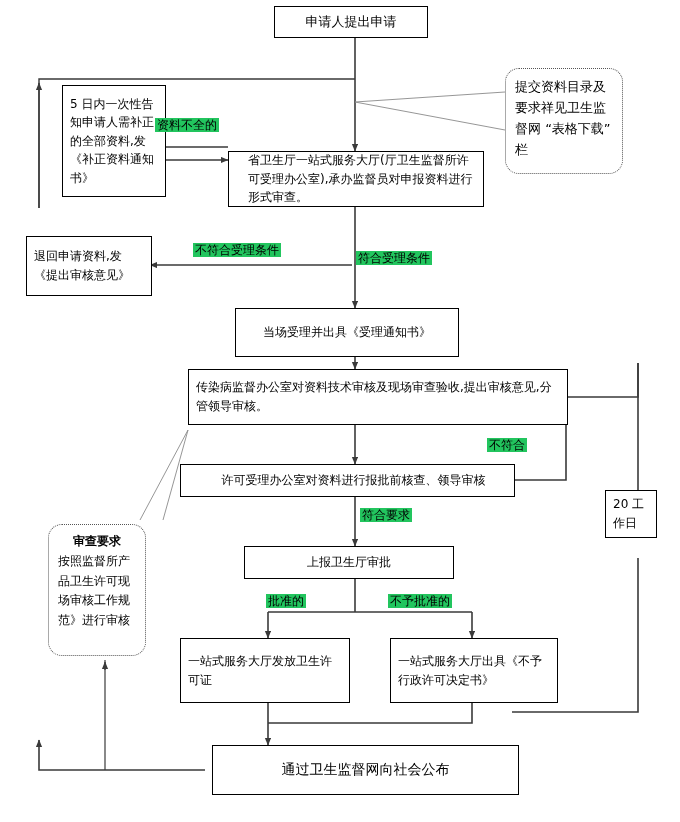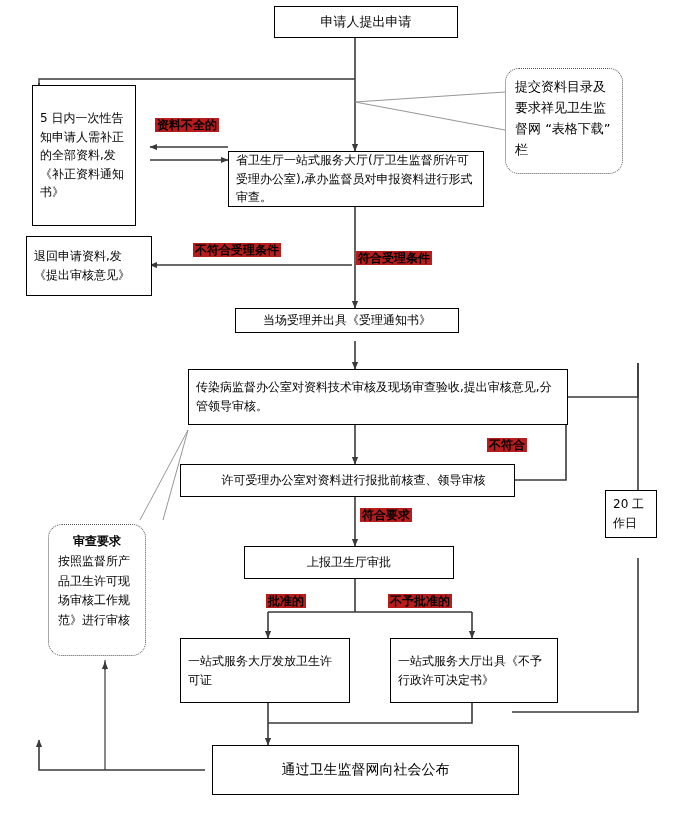--- a/index.html
+++ b/index.html
@@ -38,26 +38,25 @@
     box-sizing:border-box;
     border:1px dotted #555555;
     border-radius:14px;
     background:#ffffff;
     z-index:4;
     line-height:1.62;
     padding:7px 9px;
   }
   .edge-label{
     position:absolute;
-    background:#b91c1c;
+    background:#22c55e;
     z-index:5;
     white-space:nowrap;
     padding:0 2px;
     line-height:1.2;
-    font-weight:bold;
   }
   .f12{ font-size:12px; }
   .f13{ font-size:13px; }
   .f17{ font-size:14px;margin-left:7px; }
   .ttl{ display:block; text-align:center; font-weight:bold; margin-bottom:1px; }
 </style>
 </head>
 <body>
 
 <div id="canvas">
@@ -110,37 +109,37 @@
       <path d="M105,770 L105,660" stroke-width="1.2"></path>
       <path d="M105,670 L105,662" marker-end="url(#ah)" stroke-width="1.2"></path>
 
       <path d="M355,102 L505,92" stroke="#8a8a8a" stroke-width="0.9"></path>
       <path d="M355,102 L505,130" stroke="#8a8a8a" stroke-width="0.9"></path>
       <path d="M188,430 L140,520" stroke="#8a8a8a" stroke-width="0.9"></path>
       <path d="M188,430 L163,520" stroke="#8a8a8a" stroke-width="0.9"></path>
     </g>
   </svg>
 
-  <div class="node center f13" style="left:274px; top:6px; width:184px; height:32px;">
+  <div class="node center f13" style="left:274px; top:6px; width:154px; height:32px;">
     <span class="txt">申请人提出申请</span>
   </div>
 
-  <div class="node left f12" style="left:32px; top:85px; width:104px; height:141px;">
+  <div class="node left f12" style="left:62px; top:85px; width:104px; height:112px;">
     <span class="txt">5 日内一次性告知申请人需补正的全部资料,发《补正资料通知书》</span>
   </div>
 
-  <div class="node left f12" style="left:228px; top:151px; width:256px; height:56px;">
+  <div class="node left f12" style="left:228px; top:151px; width:256px; height:56px;padding-left:12px;">
     <span class="txt">省卫生厅一站式服务大厅(厅卫生监督所许可受理办公室),承办监督员对申报资料进行形式审查。</span>
   </div>
 
   <div class="node left f12" style="left:26px; top:236px; width:126px; height:60px;">
     <span class="txt">退回申请资料,发《提出审核意见》</span>
   </div>
 
-  <div class="node center f12" style="left:235px; top:308px; width:224px; height:25px;">
+  <div class="node center f12" style="left:235px; top:308px; width:224px; height:49px;">
     <span class="txt">当场受理并出具《受理通知书》</span>
   </div>
 
   <div class="node left f12" style="left:188px; top:369px; width:380px; height:56px;">
     <span class="txt">传染病监督办公室对资料技术审核及现场审查验收,提出审核意见,分管领导审核。</span>
   </div>
 
   <div class="node center f12" style="left:180px; top:464px; width:335px; height:33px;padding-left:12px;">
     <span class="txt">许可受理办公室对资料进行报批前核查、领导审核</span>
   </div>

